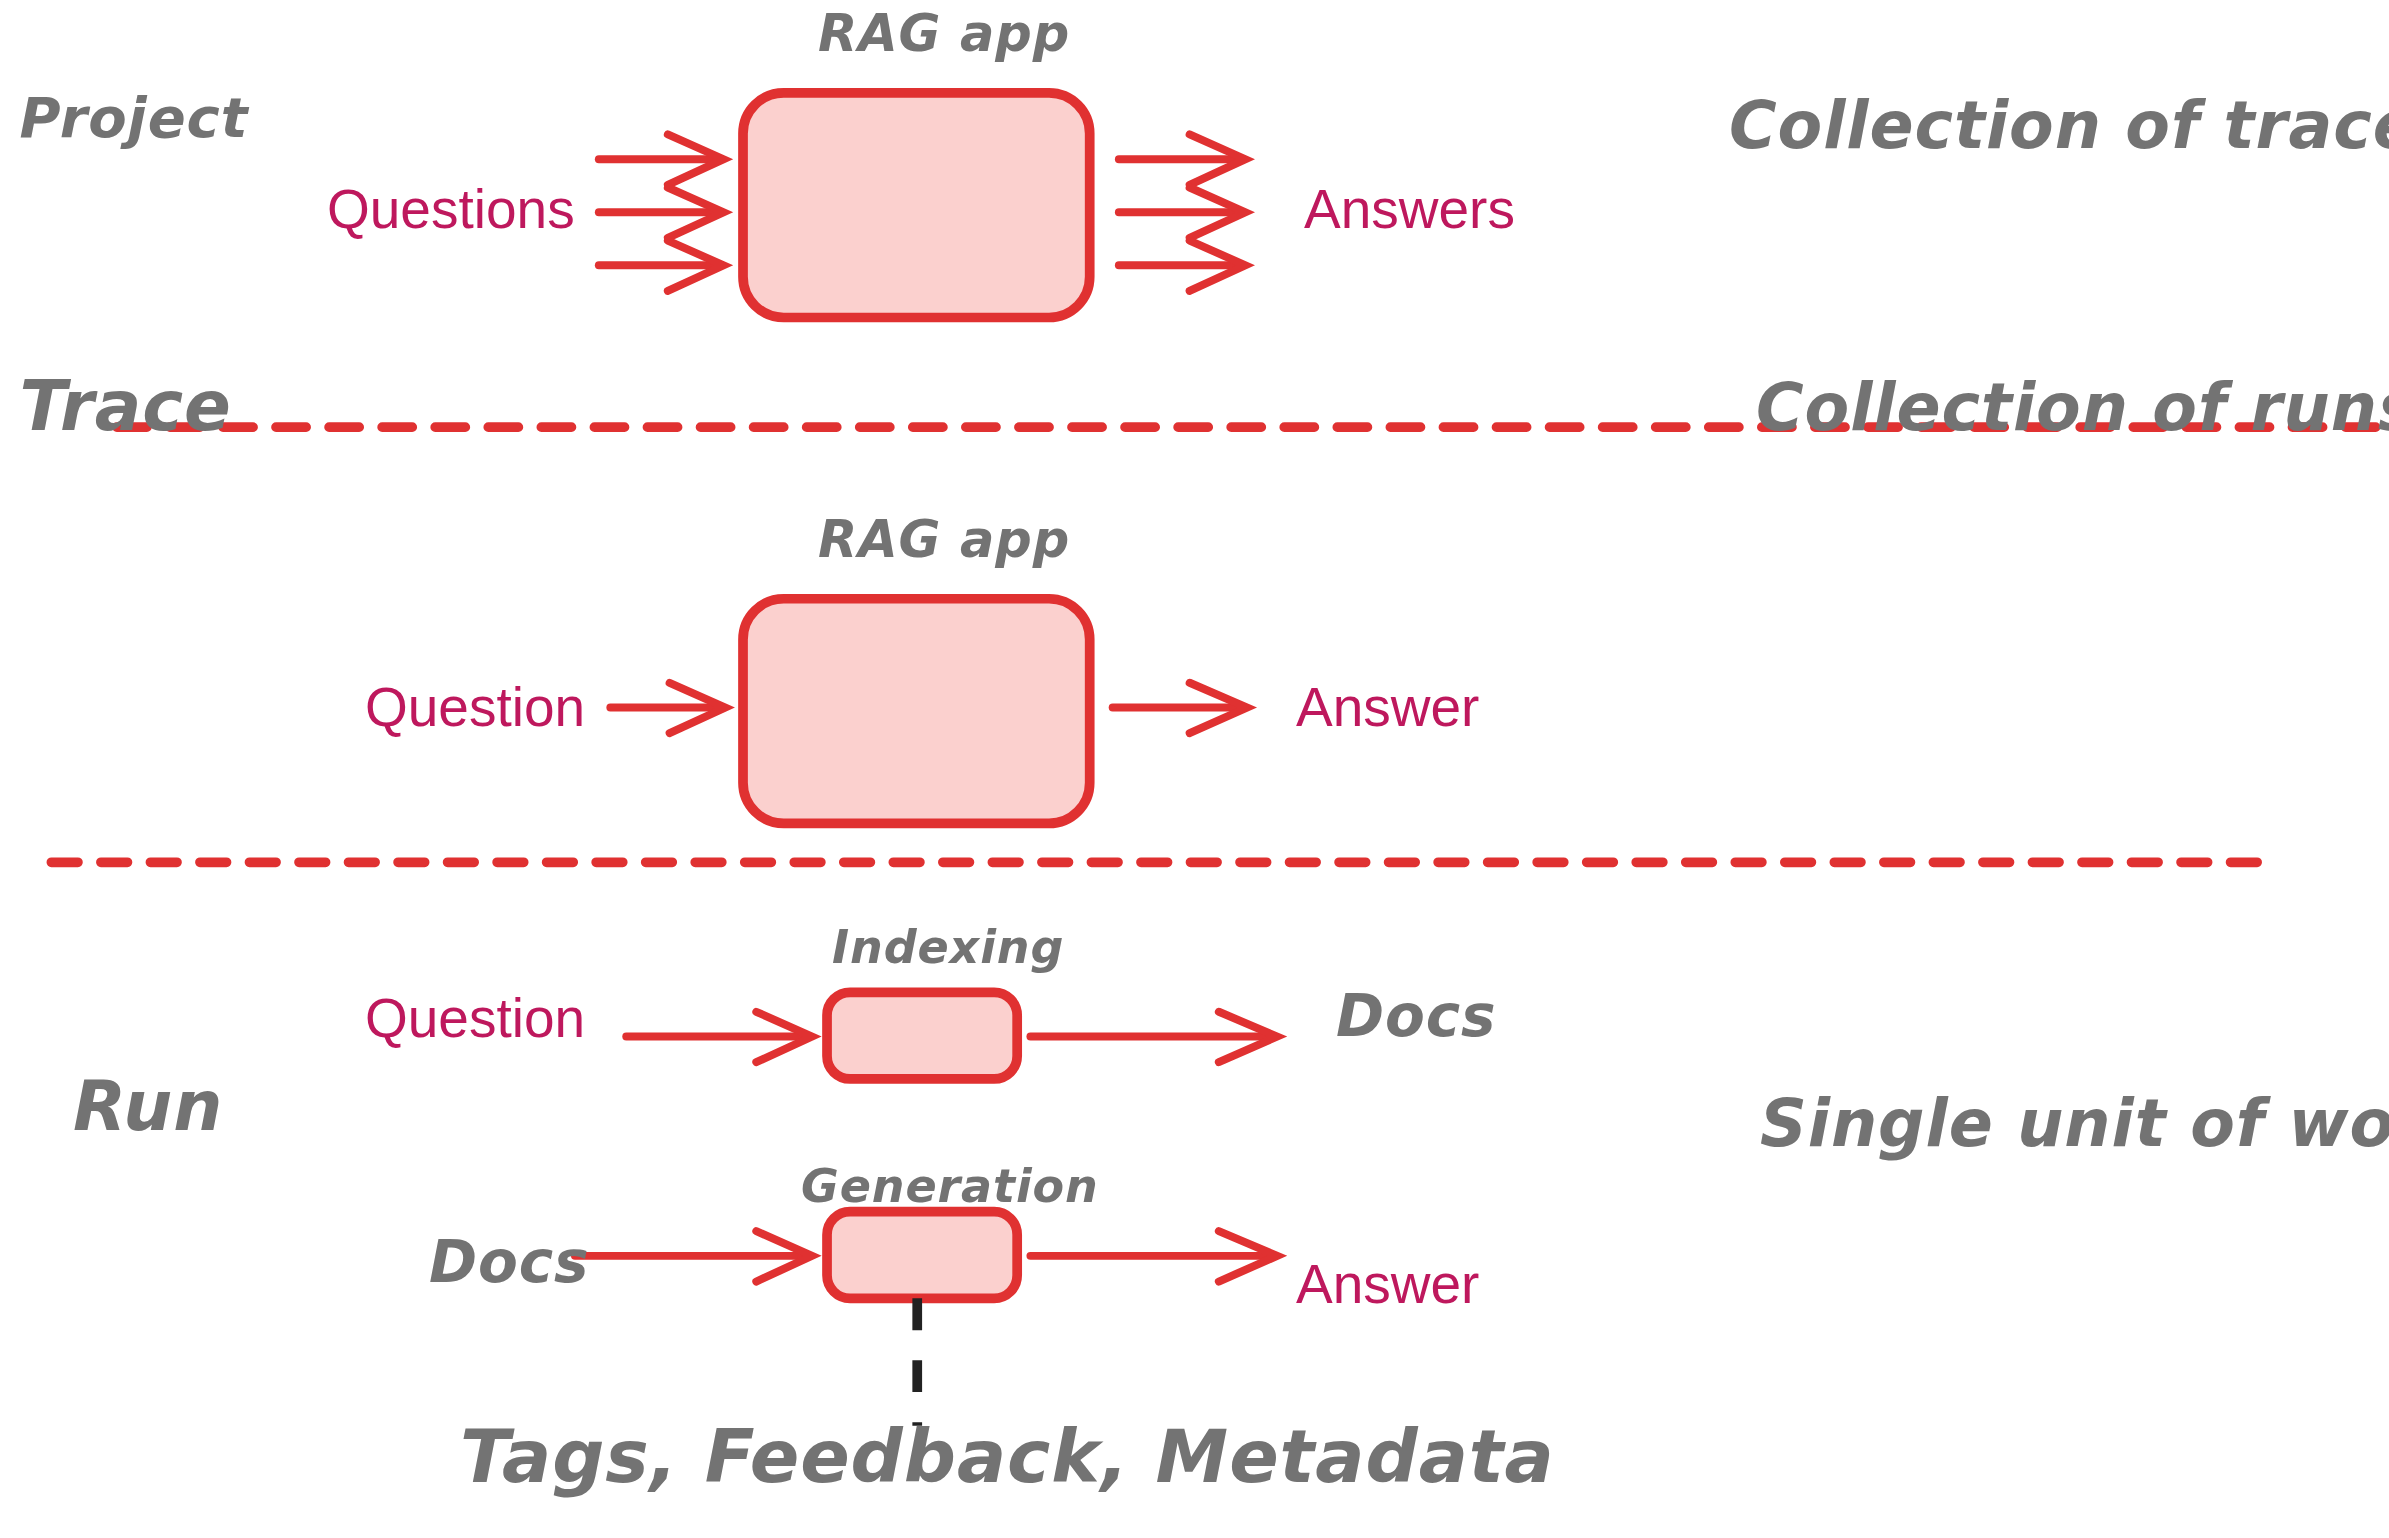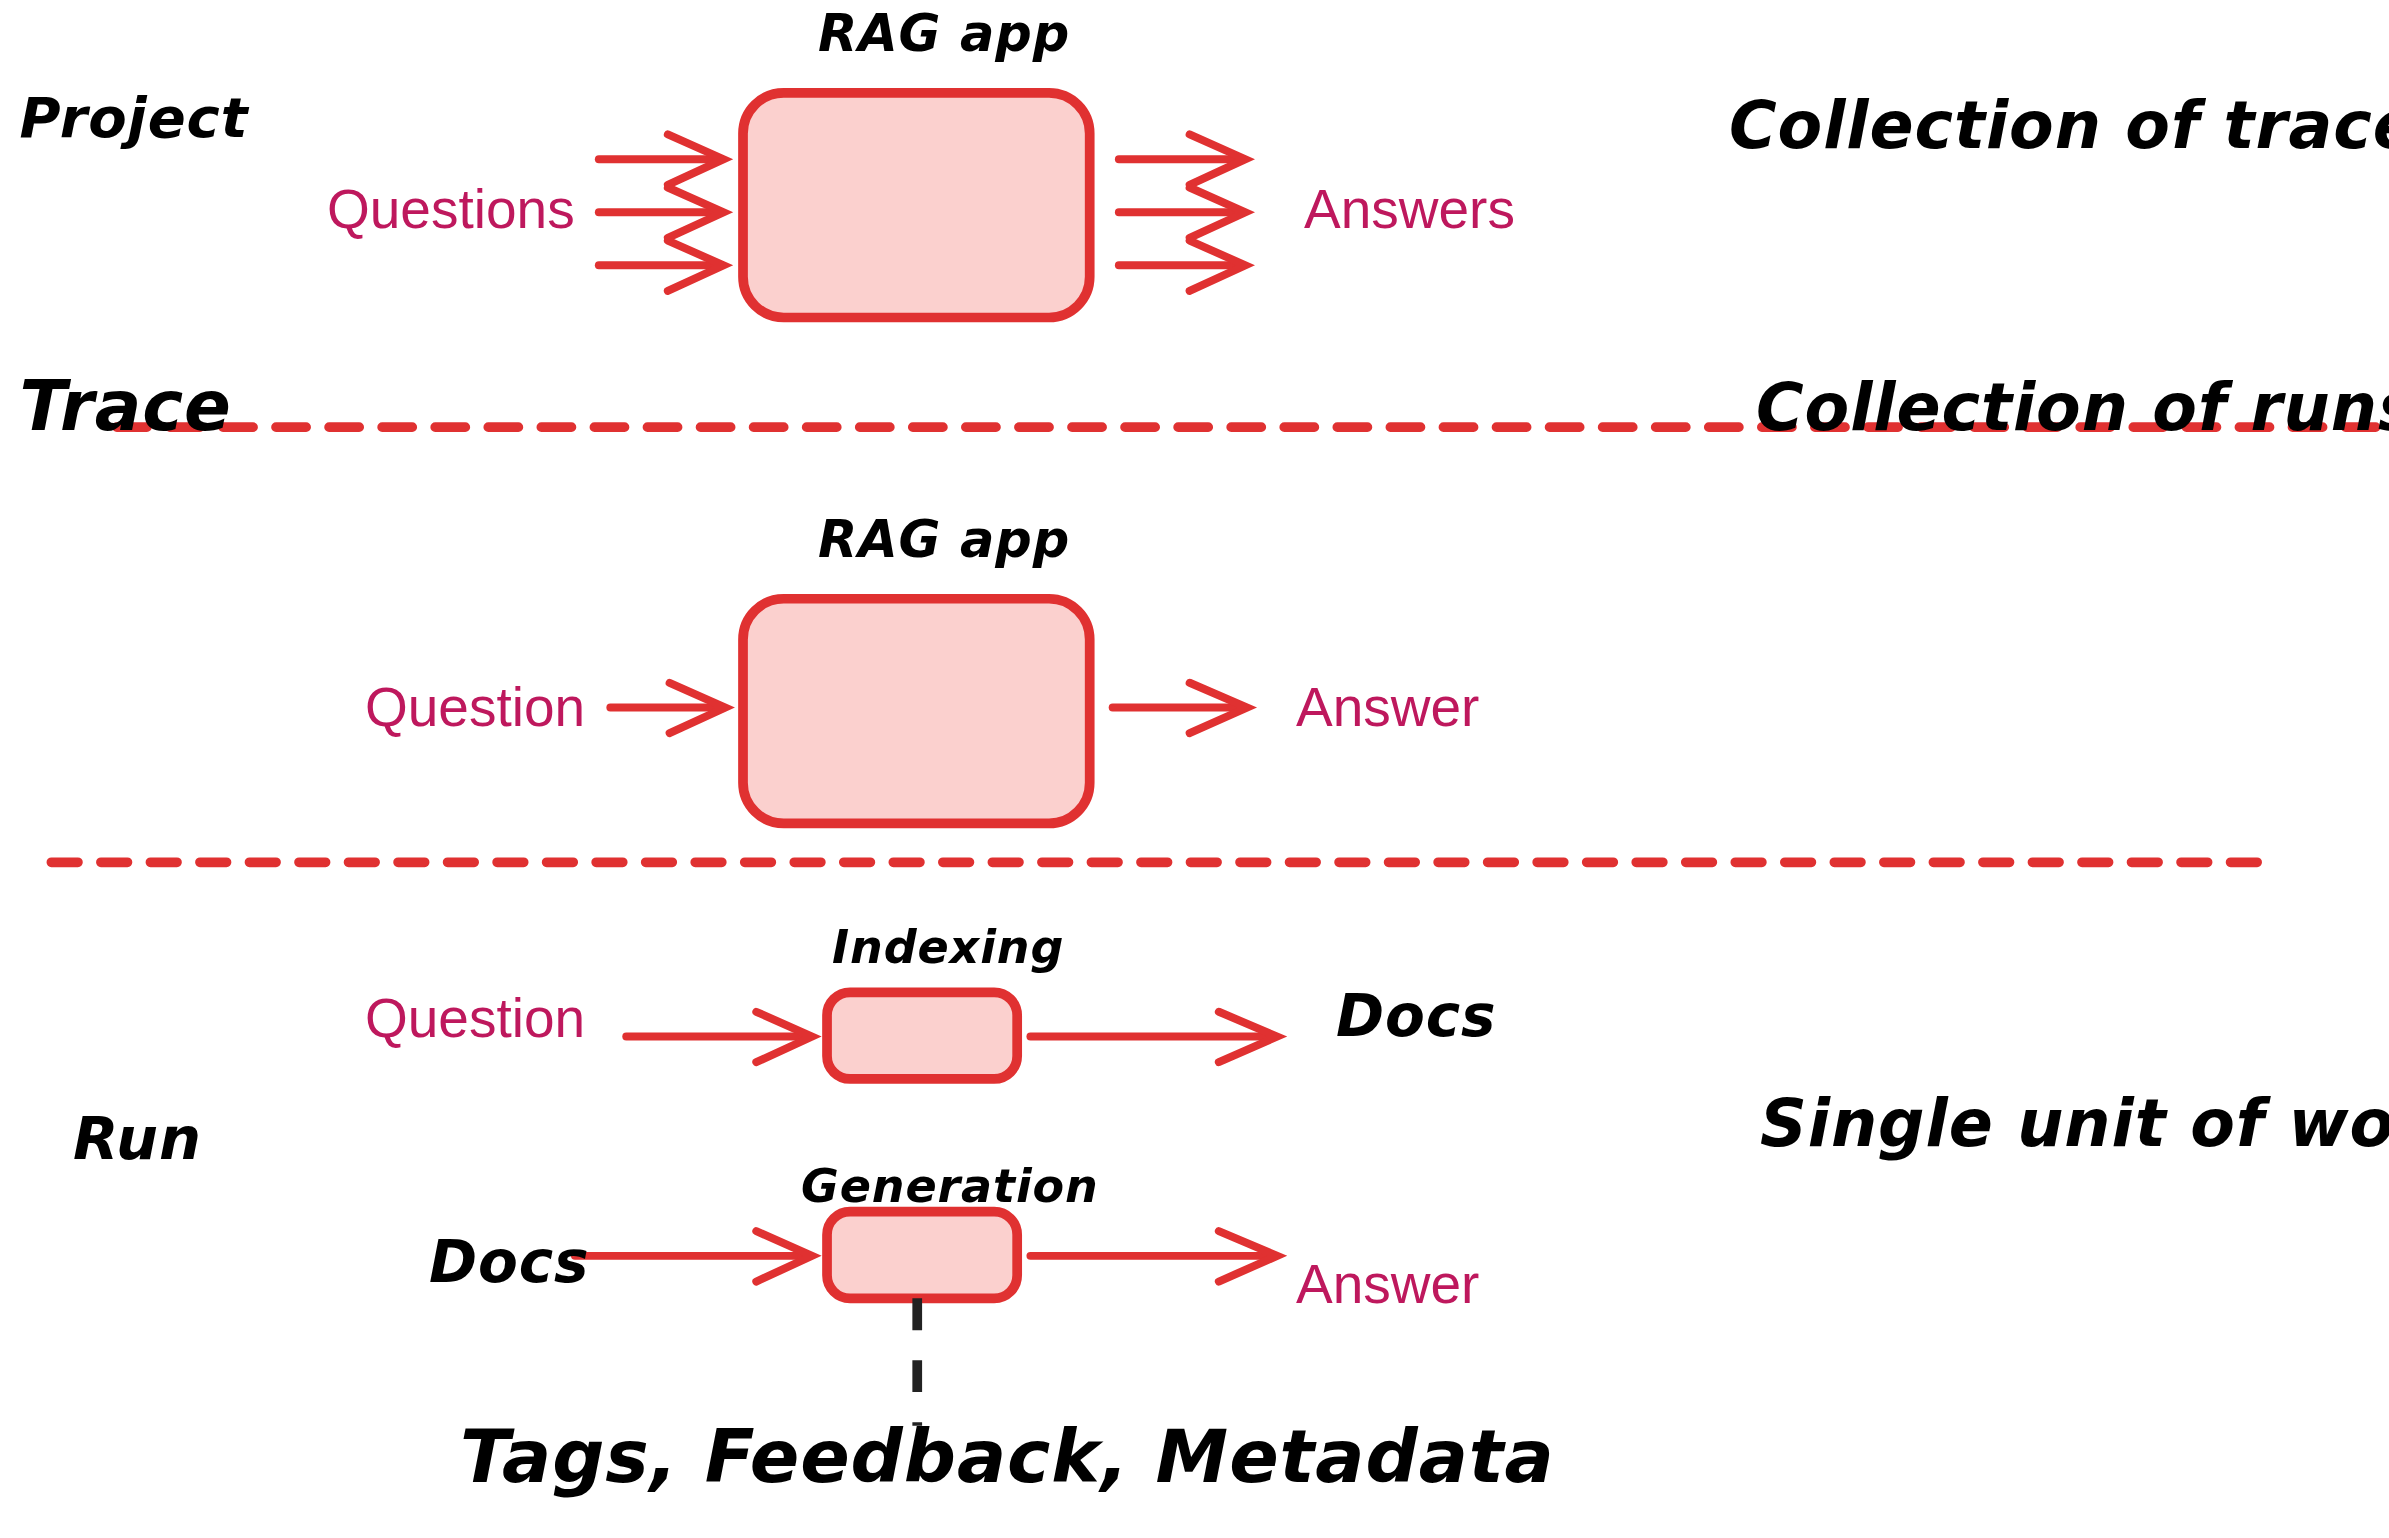--- a/index.html
+++ b/index.html
@@ -3,37 +3,37 @@
 <meta charset="utf-8">
 <style>
   html,body{margin:0;padding:0;background:#ffffff;}
   body{
     width:2389px;height:1538px;position:relative;overflow:hidden;
     font-family:"Liberation Sans", sans-serif;
   }
   #canvas{position:absolute;inset:0;width:2389px;height:1538px;}
   .hand{
     font-family:"DejaVu Sans", sans-serif;
-    color:#000000;
+    color:#737373;
     font-style:italic;
     font-weight:600;
     letter-spacing:0.9px;
     white-space:nowrap;
     position:absolute;
   }
   .mono{
     font-family:Liberation Sans, sans-serif;
     color:#be185d;
     white-space:nowrap;
     position:absolute;
     font-weight:400;
   }
   .lbl-project{left:19.5px;top:85px;font-size:56px;}
   .lbl-trace{left:19.5px;top:366px;font-size:69px;}
-  .lbl-run{left:73px;top:1104px;font-size:59px;}
+  .lbl-run{left:73px;top:1066px;font-size:69px;}
 
   .lbl-coll-traces{left:1729px;top:88px;font-size:65px;}
   .lbl-coll-runs{left:1756px;top:370px;font-size:65px;}
   .lbl-single-unit{left:1760px;top:1086px;font-size:65px;}
 
   .lbl-questions{left:327px;top:177px;font-size:55px;}
   .lbl-answers{left:1296px;top:177px;font-size:55px;margin-left:8px;}
   .lbl-question-2{left:365px;top:675px;font-size:55px;}
   .lbl-answer-2{left:1296px;top:675px;font-size:55px;}
   .lbl-question-3{left:365px;top:986px;font-size:55px;}

